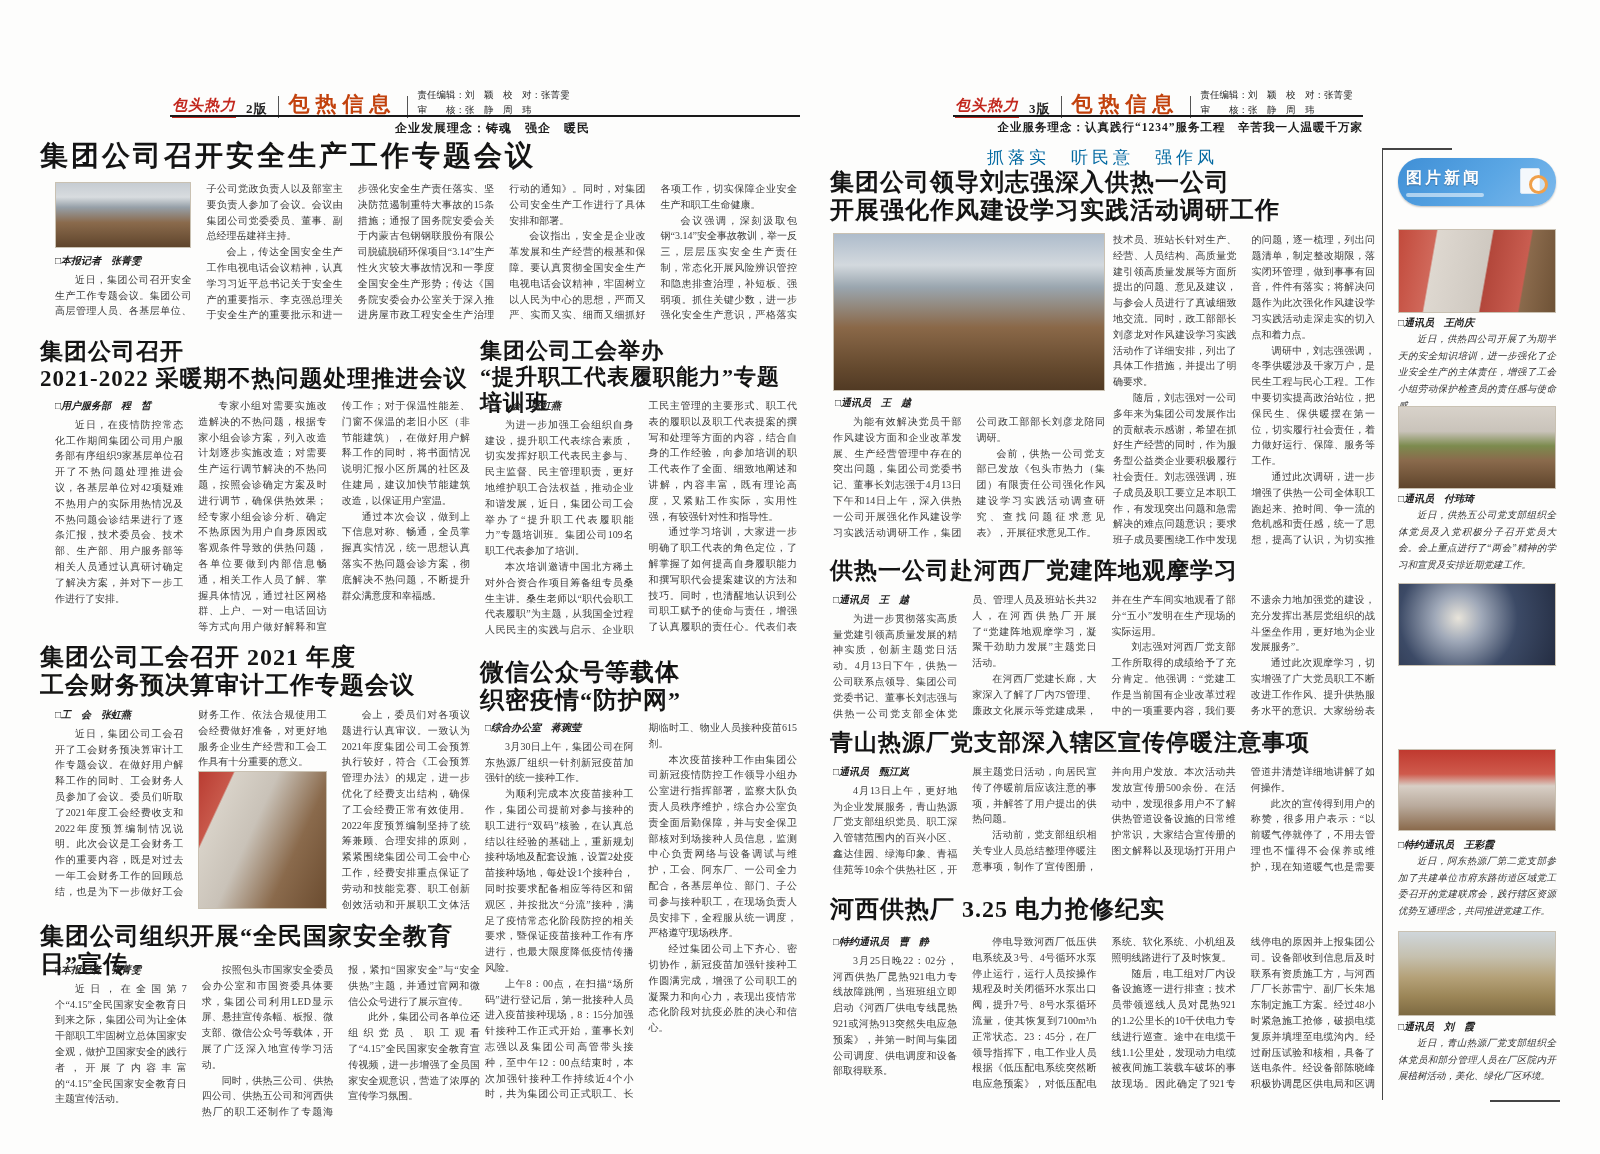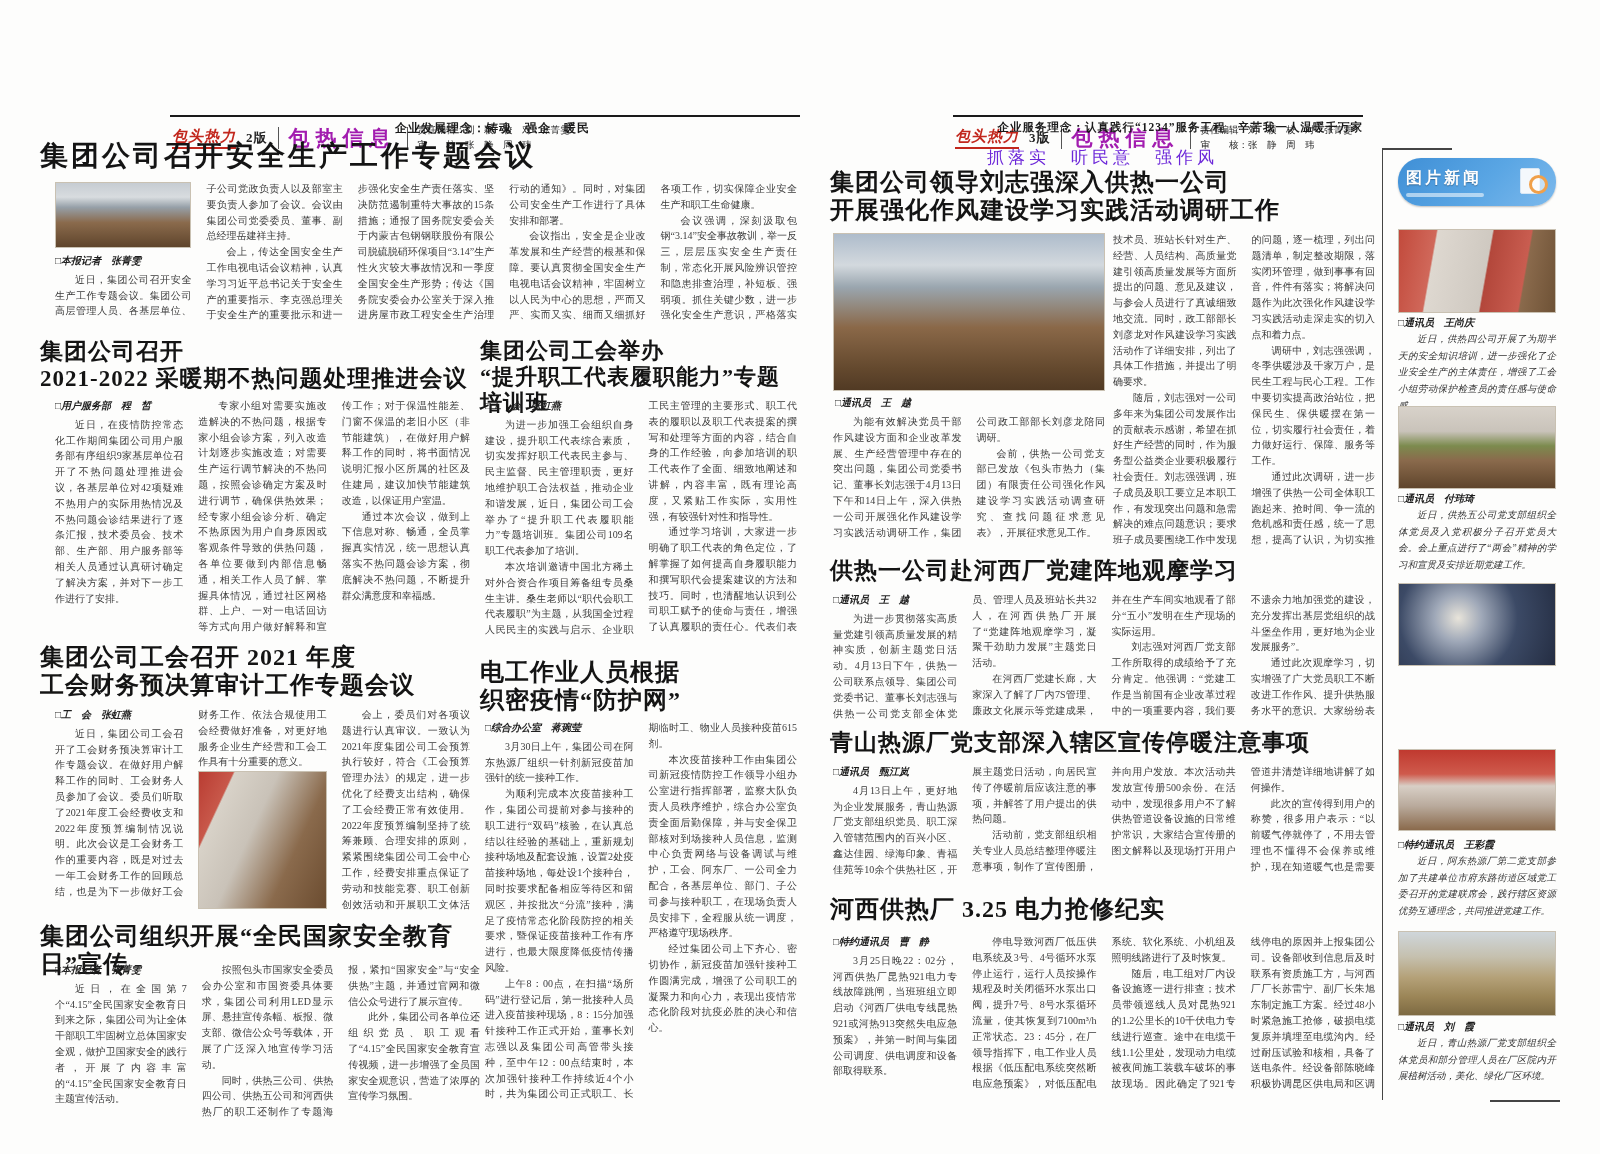--- a/index.html
+++ b/index.html
@@ -1,30 +1,30 @@
 <!DOCTYPE html>
 <html><head>
 <meta charset="utf-8">
 <style>
   html,body{margin:0;padding:0;background:#fbfbfa;}
   #canvas{position:relative;width:1600px;height:1154px;background:#fdfdfc;overflow:hidden;
     font-family:"Liberation Serif","DejaVu Serif",serif;color:#333;}
   .page{position:absolute;top:0;height:1154px;}
   
-  .mast{position:absolute;display:flex;align-items:center;gap:10px;margin-top:35px;}
+  .mast{position:absolute;display:flex;align-items:flex-end;gap:10px;}
   .brand{color:#c2271d;font-weight:bold;font-style:italic;font-size:15px;letter-spacing:1px;border-bottom:2px solid #c2271d;padding-bottom:1px;}
   .edition{font-size:13px;font-weight:bold;color:#222;letter-spacing:1px;}
   .vbar{width:1px;height:22px;background:#555;}
-  .paper-title{font-family:"Liberation Sans","DejaVu Sans",sans-serif;font-weight:bold;font-size:21px;color:#a21caf;letter-spacing:6px;}
+  .paper-title{font-family:"Liberation Sans","DejaVu Sans",sans-serif;font-weight:bold;font-size:21px;color:#c2410c;letter-spacing:6px;}
   .editors{font-size:9.5px;color:#222;line-height:1.6;white-space:nowrap;}
   .mastrule{position:absolute;height:2px;background:#1a1a1a;}
   .slogan{position:absolute;font-size:12px;font-weight:bold;color:#1a1a1a;text-align:right;letter-spacing:1px;}
   
   .art-title{position:absolute;font-weight:bold;color:#141414;text-align:left;line-height:1.18;letter-spacing:1px;}
-  .kicker{position:absolute;font-size:17px;color:#6d28d9;text-align:center;letter-spacing:4px;}
+  .kicker{position:absolute;font-size:17px;color:#0369a1;text-align:center;letter-spacing:4px;}
   .body-cols{position:absolute;column-gap:15px;column-fill:auto;text-align:justify;overflow:hidden;font-size:10px;line-height:1.58;color:#3a3a3a;}
   .body-cols p{margin:0;text-indent:2em;}
   .body-cols p.noind{text-indent:0;}
   .byline{font-style:italic;font-weight:bold;color:#1f1f1f;text-indent:0 !important;margin-bottom:3px !important;font-size:10px;}
   .photo{width:100%;border:1px solid #c9c1b2;box-sizing:border-box;break-inside:avoid;margin:1px 0 5px 0;}
   .caption{font-style:italic;font-size:10px;color:#1f1f1f;font-weight:bold;}
   .cap-text{font-style:italic;font-size:9.5px;line-height:1.75;text-align:justify;color:#333;margin:1px 0 0 0;text-indent:2em;}
   
   .ph-a{background:linear-gradient(180deg,#c6ccd2 0%,#d8dcdf 22%,#96a0a8 38%,#8a6a4c 62%,#5f452c 100%);}
   .ph-b{background:linear-gradient(115deg,#b93c32 0%,#c8584a 18%,#d8d2c8 19%,#c9c2b8 42%,#8a6a4c 70%,#6b4c30 100%);}
@@ -103,21 +103,21 @@
     </div>
     <div class="body-cols" style="left:15px;top:707px;width:415px;height:206px;column-count:3;">
       <p class="byline">□工　会　张虹燕</p>
       <p>近日，集团公司工会召开了工会财务预决算审计工作专题会议。在做好用户解释工作的同时、工会财务人员参加了会议。委员们听取了2021年度工会经费收支和2022年度预算编制情况说明。此次会议是工会财务工作的重要内容，既是对过去一年工会财务工作的回顾总结，也是为下一步做好工会财务工作、依法合规使用工会经费做好准备，对更好地服务企业生产经营和工会工作具有十分重要的意义。</p>
       <div class="photo ph-b" style="height:138px;"></div>
       <p>会上，委员们对各项议题进行认真审议。一致认为2021年度集团公司工会预算执行较好，符合《工会预算管理办法》的规定，进一步优化了经费支出结构，确保了工会经费正常有效使用。2022年度预算编制坚持了统筹兼顾、合理安排的原则，紧紧围绕集团公司工会中心工作，经费安排重点保证了劳动和技能竞赛、职工创新创效活动和开展职工文体活动等，体现了服务职工、服务基层、服务重点工作的职能定位。</p>
 
     </div>
 
     <div class="art-title" style="left:440px;top:658px;width:320px;font-size:24px;">
-      <span>电工作业人员根据</span><br>
+      <span>微信公众号等载体</span><br>
       <span>织密疫情“防护网”</span>
     </div>
     <div class="body-cols" style="left:445px;top:720px;width:312px;height:408px;column-count:2;">
       <p class="byline">□综合办公室　蒋琬莹</p>
       <p>3月30日上午，集团公司在阿东热源厂组织一针剂新冠疫苗加强针的统一接种工作。</p>
       <p>为顺利完成本次疫苗接种工作，集团公司提前对参与接种的职工进行“双码”核验，在认真总结以往经验的基础上，重新规划接种场地及配套设施，设置2处疫苗接种场地，每处设1个接种台，同时按要求配备相应等待区和留观区，并按批次“分流”接种，满足了疫情常态化阶段防控的相关要求，暨保证疫苗接种工作有序进行，也最大限度降低疫情传播风险。</p>
       <p>上午8：00点，在扫描“场所码”进行登记后，第一批接种人员进入疫苗接种现场，8：15分加强针接种工作正式开始，董事长刘志强以及集团公司高管带头接种，至中午12：00点结束时，本次加强针接种工作持续近4个小时，共为集团公司正式职工、长期临时工、物业人员接种疫苗615剂。</p>
       <p>本次疫苗接种工作由集团公司新冠疫情防控工作领导小组办公室进行指挥部署，监察大队负责人员秩序维护，综合办公室负责全面后勤保障，并与安全保卫部核对到场接种人员信息，监测中心负责网络与设备调试与维护，工会、阿东厂、一公司全力配合，各基层单位、部门、子公司参与接种职工，在现场负责人员安排下，全程服从统一调度，严格遵守现场秩序。</p>
       <p>经过集团公司上下齐心、密切协作，新冠疫苗加强针接种工作圆满完成，增强了公司职工的凝聚力和向心力，表现出疫情常态化阶段对抗疫必胜的决心和信心。</p>
 

